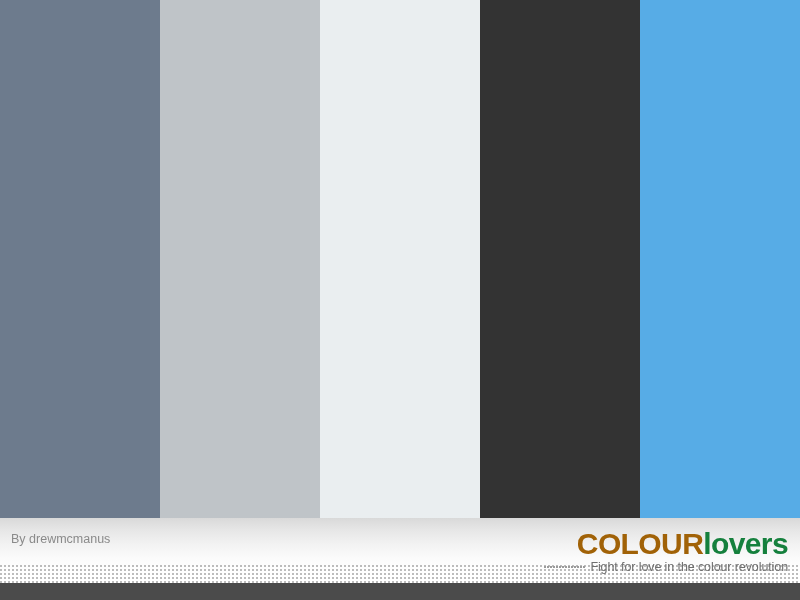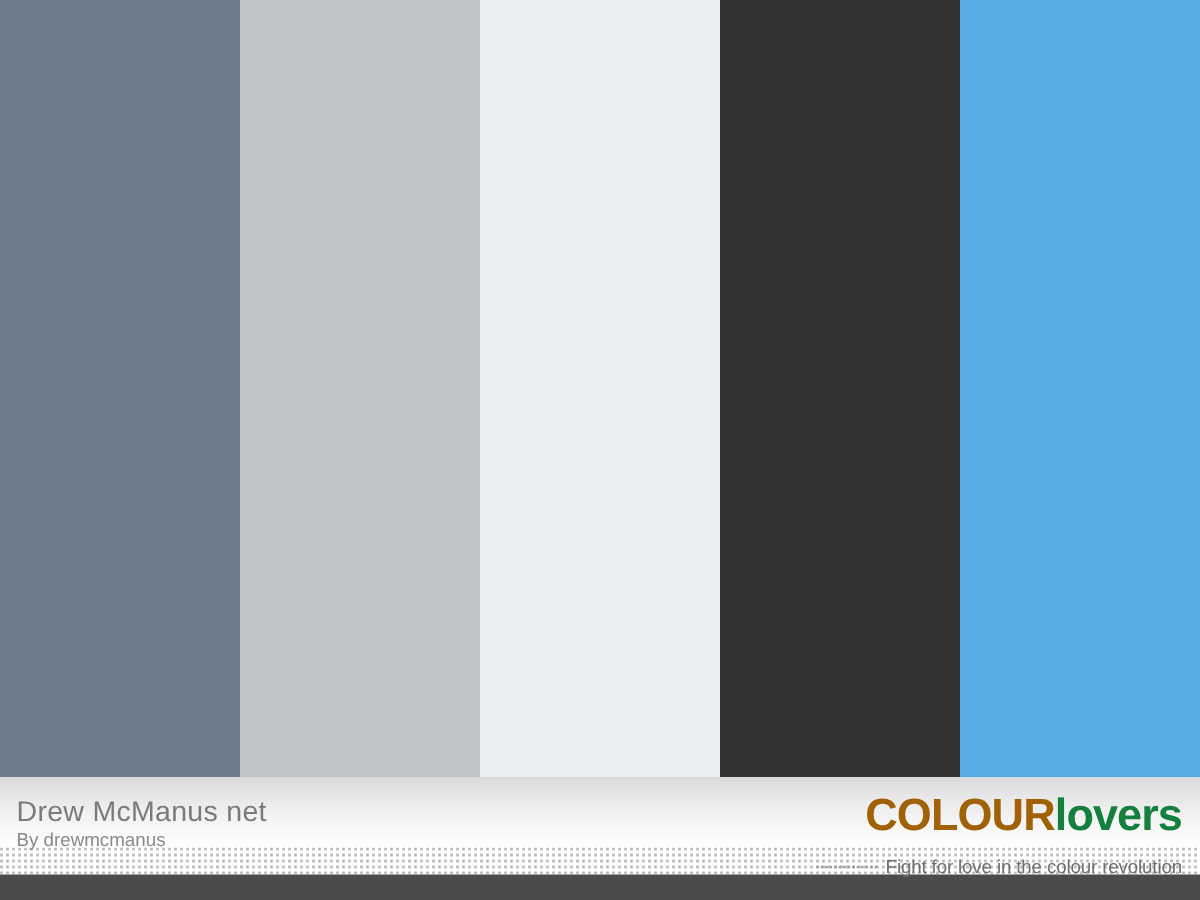--- a/index.html
+++ b/index.html
@@ -112,21 +112,21 @@
   }
   #brand-lovers {
     color: #15803d;
     font-weight: bold;
   }
   #brand-tagline-row {
     display: flex;
     flex-direction: row;
     align-items: center;
     justify-content: flex-end;
-    margin-top: 12px;
+    margin-top: 1px;
     white-space: nowrap;
   }
   #tagline-dots {
     width: 42px;
     height: 9px;
     margin-right: 4px;
     background-image:
       radial-gradient(circle at 1px 1px, #9a9a9a 0.8px, rgba(255,255,255,0) 1.1px);
     background-size: 3px 3px;
     background-position: 0 3px;
@@ -152,21 +152,20 @@
     <div class="swatch" style="background: rgb(87, 172, 230);"></div>
   </div>
 
   <div id="footer-bar">
     <div id="footer-dots"></div>
   </div>
 
   <div id="footer-bottom-strip"></div>
 
   <div id="credit-block">
-    <div id="palette-title">Drew McManus net</div>
     <div id="palette-author">By drewmcmanus</div>
   </div>
 
   <div id="brand-block">
     <div id="brand-wordmark">
       <span id="brand-colour">COLOUR</span><span id="brand-lovers">lovers</span>
     </div>
     <div id="brand-tagline-row">
       <span id="tagline-dots"></span>
       <span id="brand-tagline">Fight for love in the colour revolution</span>

